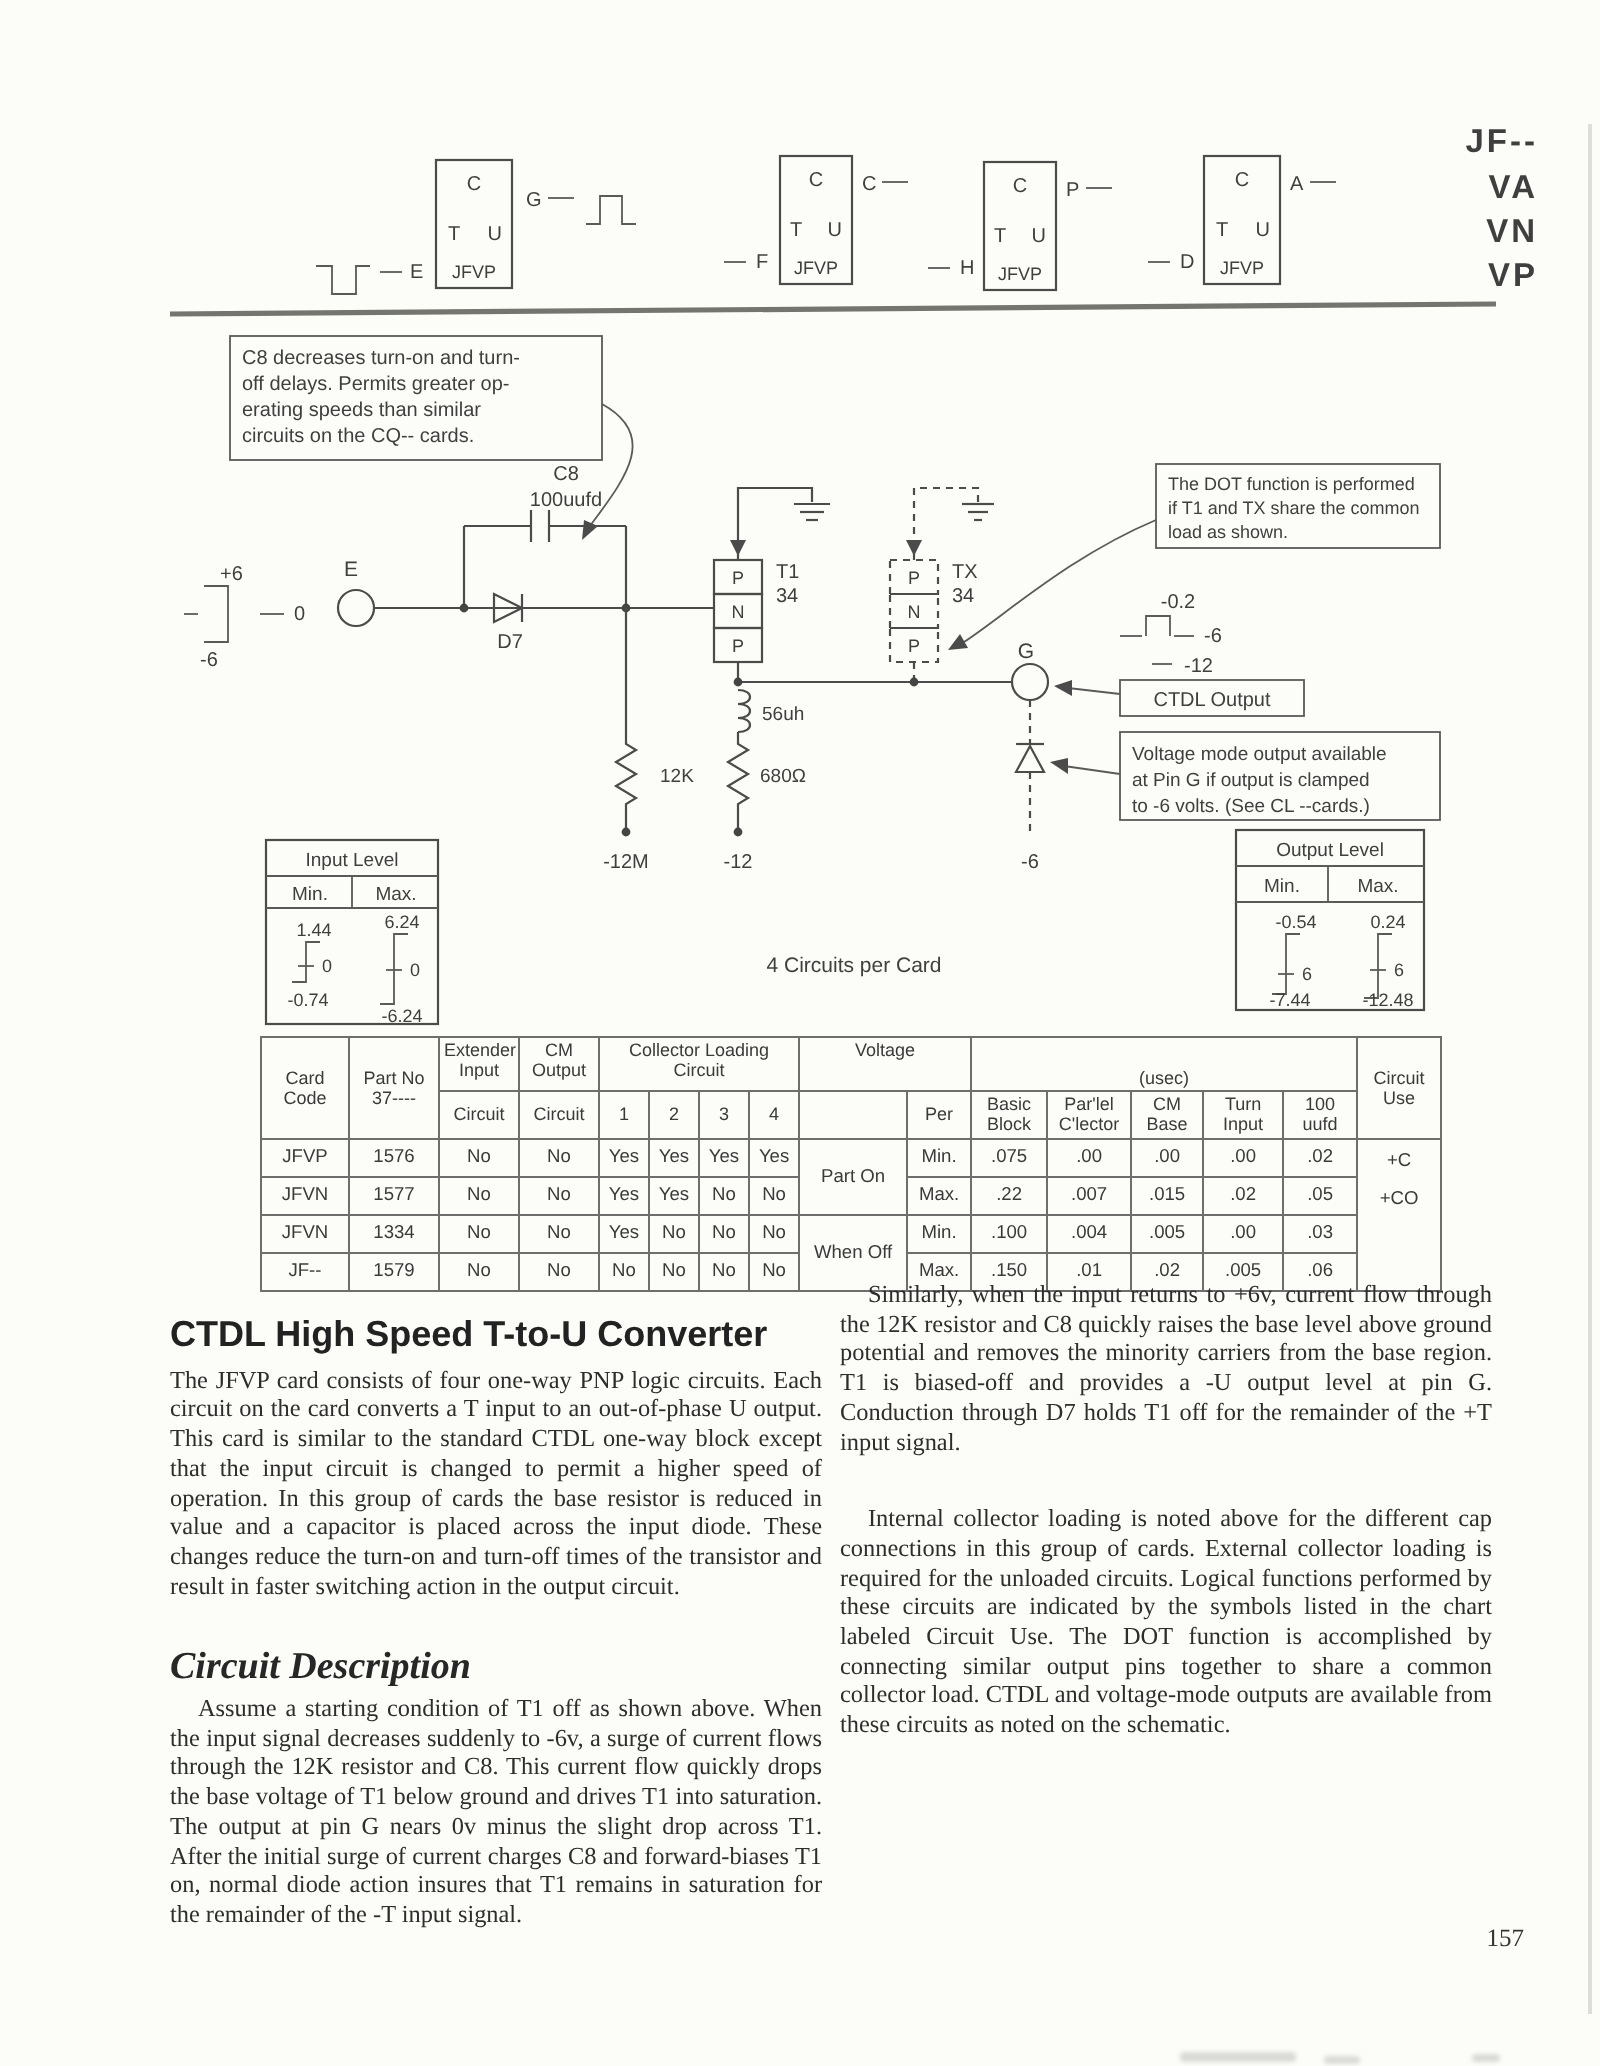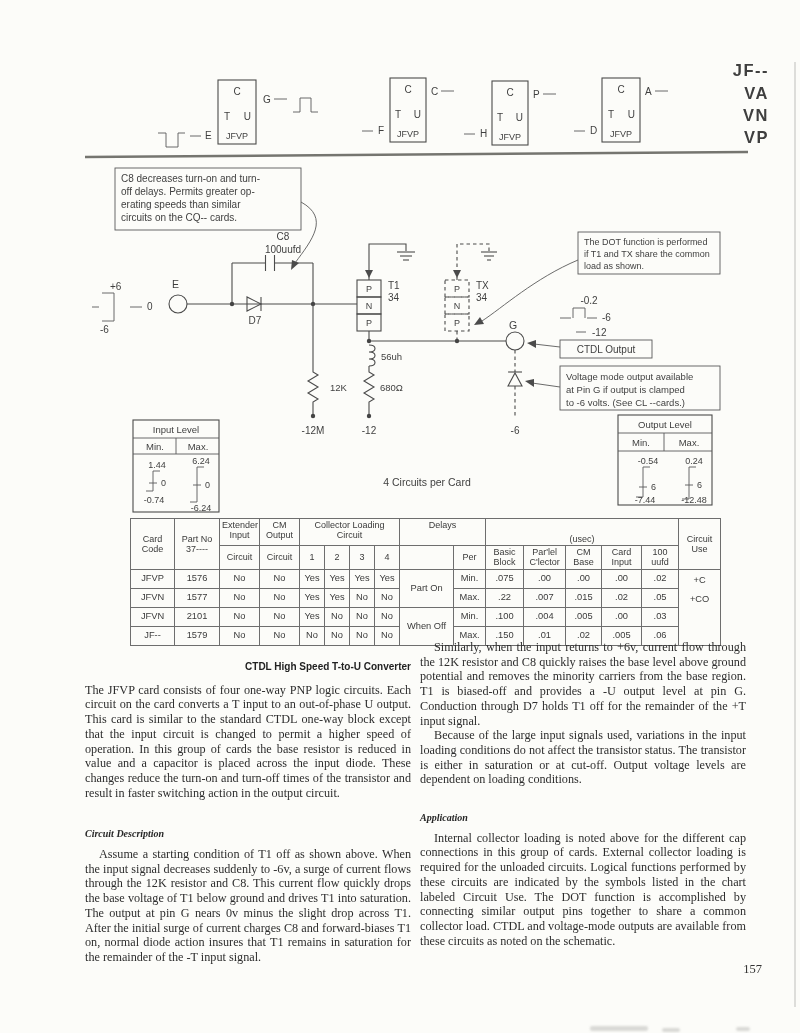--- a/index.html
+++ b/index.html
@@ -25,22 +25,22 @@
   table.spec td.hdr{font-size:9px;}
   table.spec td.left{text-align:center;}
   table.spec td.top{vertical-align:top;}
   table.spec td.bot{vertical-align:bottom;}
   table.spec td.use div{line-height:19px;}
 
   
   .col{position:absolute;width:326px;font-size:12.2px;line-height:14.7px;color:#2d2d2d;text-align:justify;}
   .col p{margin:0 0 0 0;}
   .col p.ind{text-indent:14px;}
-  .h-sans{font-family:"Liberation Sans",sans-serif;font-weight:bold;font-size:10px;color:#222;margin:0 0 8px 0;text-align:right;}
-  .h-ital{font-style:italic;font-size:10px;margin:0 0 5px 0;text-align:left;color:#272727;}
+  .h-sans{font-family:"Liberation Sans",sans-serif;font-weight:bold;font-size:18px;color:#222;margin:0 0 8px 0;text-align:left;}
+  .h-ital{font-style:italic;font-size:19px;margin:0 0 5px 0;text-align:left;color:#272727;}
   .gap1{height:27px;} .gap2{height:24px;}
   .pagenum{position:absolute;left:712px;top:962px;width:50px;text-align:right;font-size:12.5px;color:#333;}
   .edge{position:absolute;left:794px;top:62px;width:2px;height:945px;background:#b9b9b4;opacity:.45;}
   .smudge{position:absolute;background:#9a9a96;opacity:.35;border-radius:2px;filter:blur(1px);}
 </style>
 </head>
 <body>
 
 <div class="page">
 
@@ -323,37 +323,37 @@
           <col style="width:37px">
           <col style="width:42px">
   </colgroup>
   <tbody>
           <tr style="height:27px">
     <td class="hdr" rowspan="2">Card Code</td>
     <td class="hdr" rowspan="2">Part No 37----</td>
     <td class="hdr left top">Extender Input</td>
     <td class="hdr left top">CM Output</td>
     <td class="hdr left top" colspan="4">Collector Loading Circuit</td>
-    <td class="hdr left top" colspan="2">Delays</td>
+    <td class="hdr left top" colspan="2">Voltage</td>
     <td class="hdr bot" colspan="5">(usec)</td>
     <td class="hdr" rowspan="2">Circuit Use</td>
   </tr>
   <tr style="height:17px">
     <td class="hdr">Circuit</td>
     <td class="hdr">Circuit</td>
     <td class="hdr">1</td>
     <td class="hdr">2</td>
     <td class="hdr">3</td>
     <td class="hdr">4</td>
     <td class="hdr"></td>
     <td class="hdr">Per</td>
     <td class="hdr">Basic Block</td>
     <td class="hdr">Par'lel C'lector</td>
     <td class="hdr">CM Base</td>
-    <td class="hdr">Card Input</td>
+    <td class="hdr">Turn Input</td>
     <td class="hdr">100 uufd</td>
   </tr>
   <tr style="height:19px">
     <td>JFVP</td>
     <td>1576</td>
     <td>No</td>
     <td>No</td>
     <td>Yes</td>
     <td>Yes</td>
     <td>Yes</td>
@@ -381,21 +381,21 @@
     <td>No</td>
     <td>Max.</td>
     <td>.22</td>
     <td>.007</td>
     <td>.015</td>
     <td>.02</td>
     <td>.05</td>
   </tr>
   <tr style="height:19px">
     <td>JFVN</td>
-    <td>2101</td>
+    <td>1334</td>
     <td>No</td>
     <td>No</td>
     <td>Yes</td>
     <td>No</td>
     <td>No</td>
     <td>No</td>
     <td rowspan="2">When Off</td>
     <td>Min.</td>
     <td>.100</td>
     <td>.004</td>
@@ -426,23 +426,21 @@
 <div class="col" style="left:85px;top:660px;">
   <h3 class="h-sans">CTDL High Speed T-to-U Converter</h3>
   <p>The JFVP card consists of four one-way PNP logic circuits. Each circuit on the card converts a T input to an out-of-phase U output. This card is similar to the standard CTDL one-way block except that the input circuit is changed to permit a higher speed of operation. In this group of cards the base resistor is reduced in value and a capacitor is placed across the input diode. These changes reduce the turn-on and turn-off times of the transistor and result in faster switching action in the output circuit.</p>
   <div class="gap1"></div>
   <h4 class="h-ital">Circuit Description</h4>
   <p class="ind">Assume a starting condition of T1 off as shown above. When the input signal decreases suddenly to -6v, a surge of current flows through the 12K resistor and C8. This current flow quickly drops the base voltage of T1 below ground and drives T1 into saturation. The output at pin G nears 0v minus the slight drop across T1. After the initial surge of current charges C8 and forward-biases T1 on, normal diode action insures that T1 remains in saturation for the remainder of the -T input signal.</p>
 </div>
 
 <div class="col" style="left:420px;top:640px;">
   <p class="ind">Similarly, when the input returns to +6v, current flow through the 12K resistor and C8 quickly raises the base level above ground potential and removes the minority carriers from the base region. T1 is biased-off and provides a -U output level at pin G. Conduction through D7 holds T1 off for the remainder of the +T input signal.</p>
-  <p class="ind">Because of the large input signals used, variations in the input loading conditions do not affect the transistor status. The transistor is either in saturation or at cut-off. Output voltage levels are dependent on loading conditions.</p>
   <div class="gap2"></div>
-  <h4 class="h-ital">Application</h4>
   <p class="ind">Internal collector loading is noted above for the different cap connections in this group of cards. External collector loading is required for the unloaded circuits. Logical functions performed by these circuits are indicated by the symbols listed in the chart labeled Circuit Use. The DOT function is accomplished by connecting similar output pins together to share a common collector load. CTDL and voltage-mode outputs are available from these circuits as noted on the schematic.</p>
 </div>
 
 <div class="pagenum">157</div>
 
 <div class="edge"></div>
 <div class="smudge" style="left:590px;top:1026px;width:58px;height:5px;"></div>
 <div class="smudge" style="left:662px;top:1028px;width:18px;height:4px;"></div>
 <div class="smudge" style="left:736px;top:1027px;width:14px;height:4px;"></div>
 

